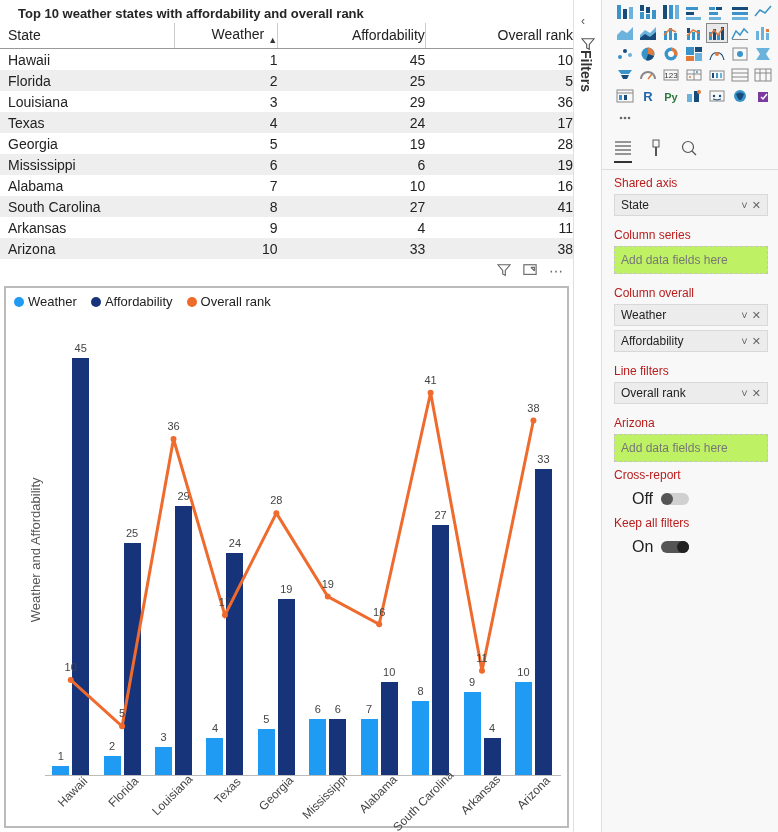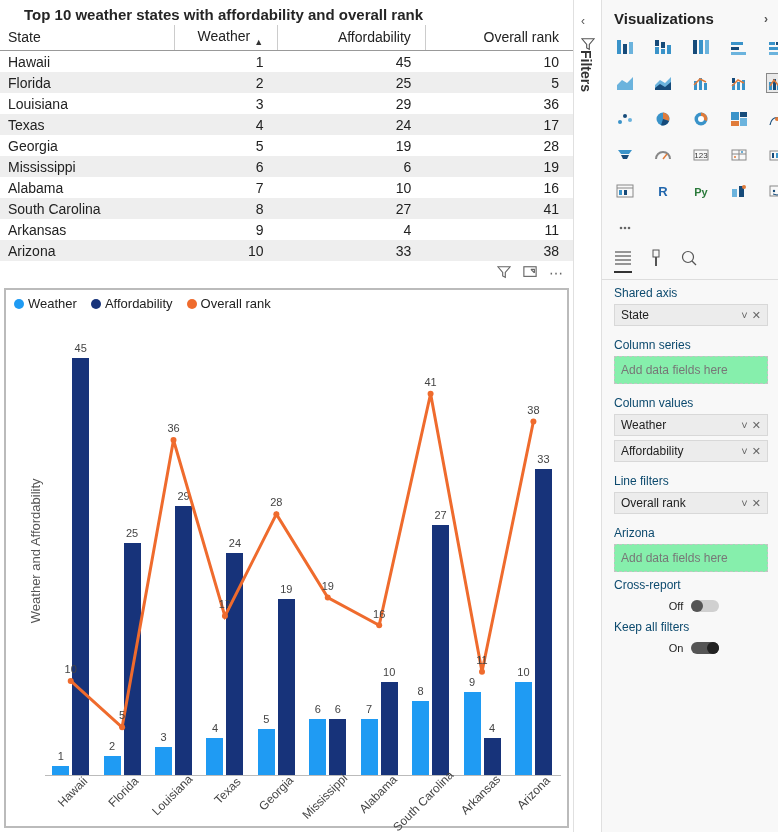--- a/index.html
+++ b/index.html
@@ -14,40 +14,40 @@
     display: flex;
     position: relative;
   }
   .main {
     width: 574px;
     border-right: 1px solid #e0e0e0;
     display: flex;
     flex-direction: column;
   }
   .table-title {
-    font-size: 15px;
+    font-size: 13px;
     font-weight: 600;
-    padding: 6px 10px 2px 24px;
+    padding: 6px 10px 2px 18px;
     color: #252525;
   }
   table.data-table {
     border-collapse: collapse;
     width: 100%;
     table-layout: fixed;
   }
   .data-table th {
     text-align: left;
     font-weight: 400;
     font-size: 14px;
     padding: 3px 8px;
     border-bottom: 1px solid #999;
     border-right: 1px solid #ccc;
   }
   .data-table th:last-child { border-right: none; }
-  .data-table th.num, .data-table td.num { text-align: right; padding-right: 14px;}
+  .data-table th.num, .data-table td.num { text-align: right; padding-right: 0;}
   .data-table td {
     padding: 3px 8px 2px 8px;
     font-size: 14px;
   }
   .data-table tbody tr:nth-child(even) td { background: #eeeeee; }
   .sort-caret {
     display: inline-block;
     font-size: 9px;
     color: #333;
     margin-left: 4px;
@@ -183,21 +183,21 @@
     justify-content: space-between;
     align-items: center;
     padding: 10px 10px 8px 12px;
     font-size: 15px;
     font-weight: 600;
   }
   .viz-header .chev { font-size: 12px; color: #555; cursor:pointer;}
   .viz-grid {
     display: grid;
     grid-template-columns: repeat(7, 22px);
-    gap: 16px;
+    gap: 1px;
     padding: 2px 10px 8px 12px;
   }
   .viz-grid .vi {
     width: 22px; height: 20px;
     display: flex; align-items: center; justify-content: center;
     cursor: pointer;
     border: 1px solid transparent;
   }
   .viz-grid .vi.selected {
     border: 1px solid #888;
@@ -206,52 +206,51 @@
   .viz-grid svg { display:block; }
   .tab-icons {
     display: flex;
     gap: 16px;
     padding: 4px 12px 6px 12px;
     border-bottom: 1px solid #ddd;
   }
   .tab-icons span { cursor:pointer; font-size: 16px; color:#555;}
   .tab-icons span.active { color: #000; border-bottom: 2px solid #333; padding-bottom:2px;}
   .field-section { padding: 6px 10px 2px 12px; }
-  .field-section .sect-label { font-size: 12px; color: #0c4a6e; margin-bottom: 4px; }
+  .field-section .sect-label { font-size: 12px; color: #b91c1c; margin-bottom: 4px; }
   .field-well {
     background: #ececec;
     border: 1px solid #d8d8d8;
     padding: 3px 6px;
     font-size: 12px;
     display:flex; justify-content:space-between; align-items:center;
     margin-bottom: 4px;
     cursor: pointer;
   }
   .field-well .ctrls { color:#666; font-size:11px; display:flex; gap:4px;}
   .empty-well {
     border: 1px dashed #c4c4c4;
-    background: #86efac;
+    background: #bef264;
     padding: 6px 6px;
     font-size: 12px;
     color: #777;
     margin-bottom: 4px;
   }
   .drill-header {
     font-size: 15px;
     font-weight: 400;
     color: #333;
     padding: 10px 12px 4px 12px;
   }
   .toggle-row {
     display: flex;
     align-items:center;
     gap: 8px;
     padding: 4px 12px 2px 18px;
-    font-size: 11px;
-    justify-content: center;
+    font-size: 16px;
   }
   .toggle {
     width: 28px; height: 12px;
     border-radius: 6px;
     background: #d0d0d0;
     position: relative;
     cursor: pointer;
   }
   .toggle .knob {
     width: 12px; height:12px; border-radius:50%;
@@ -494,24 +493,20 @@
   <span class="arrow">‹</span>
   <span class="filter-ico">
     <svg width="14" height="14" viewBox="0 0 16 16">
         <path d="M1 2h14l-5.5 6.5V14l-3-1.5V8.5z" fill="none" stroke="#555" stroke-width="1.3"></path>
       </svg>
   </span>
   <span class="vtext">Filters</span>
 </div>
 
 <div class="viz-panel">
-  <div class="viz-header">
-    <span>Visualizations</span>
-    <span class="chev">›</span>
-  </div>
   <div class="viz-grid" id="vizgrid">
       <div class="vi">
         <svg width="18" height="16">
           <rect x="1" y="1" width="4" height="14" fill="#3a93c9"></rect>
           <rect x="7" y="5" width="4" height="10" fill="#164b7a"></rect>
           <rect x="13" y="3" width="4" height="12" fill="#6bb3dd"></rect>
         </svg>
       </div>
       <div class="vi">
         <svg width="18" height="16">
@@ -790,21 +785,21 @@
           <span>˅</span>
           <span>✕</span>
         </span>
     </div>
   </div>
   <div class="field-section">
     <div class="sect-label">Column series</div>
     <div class="empty-well">Add data fields here</div>
   </div>
   <div class="field-section">
-    <div class="sect-label">Column values</div>
+    <div class="sect-label">Column overall</div>
     <div class="field-well">
       <span>Weather</span>
       <span class="ctrls">
           <span>˅</span>
           <span>✕</span>
         </span>
     </div>
     <div class="field-well">
       <span>Affordability</span>
       <span class="ctrls">

